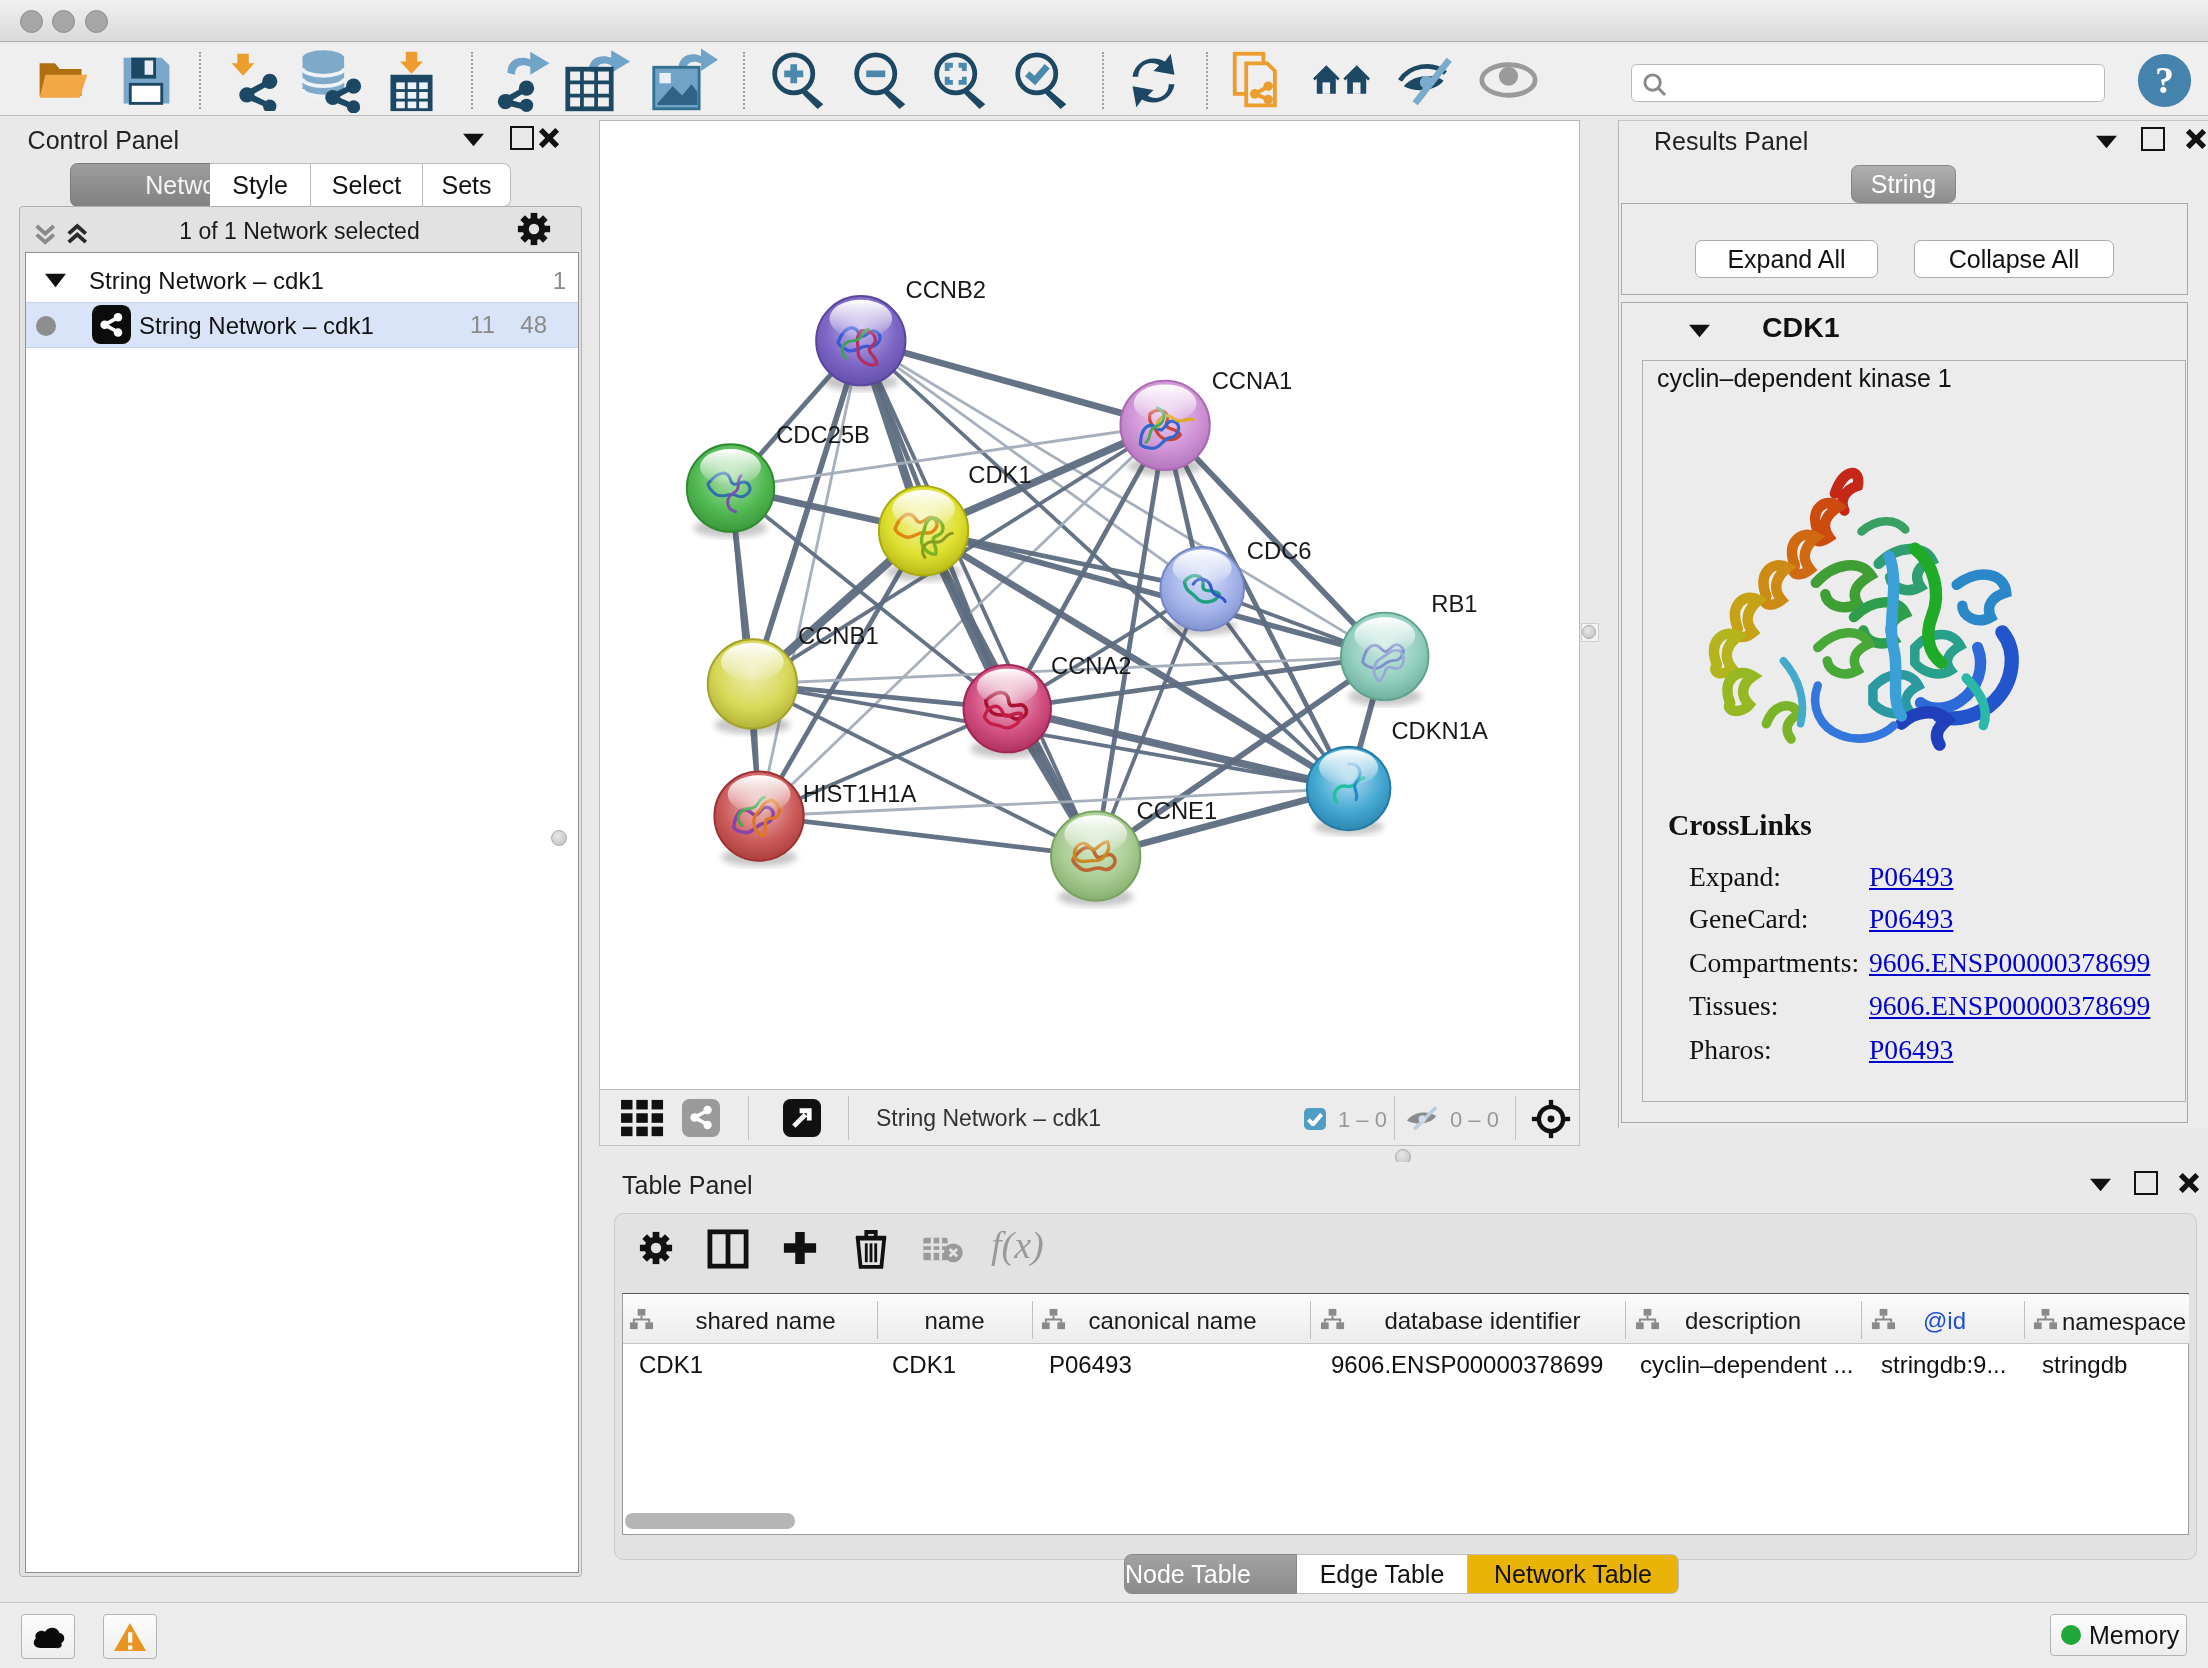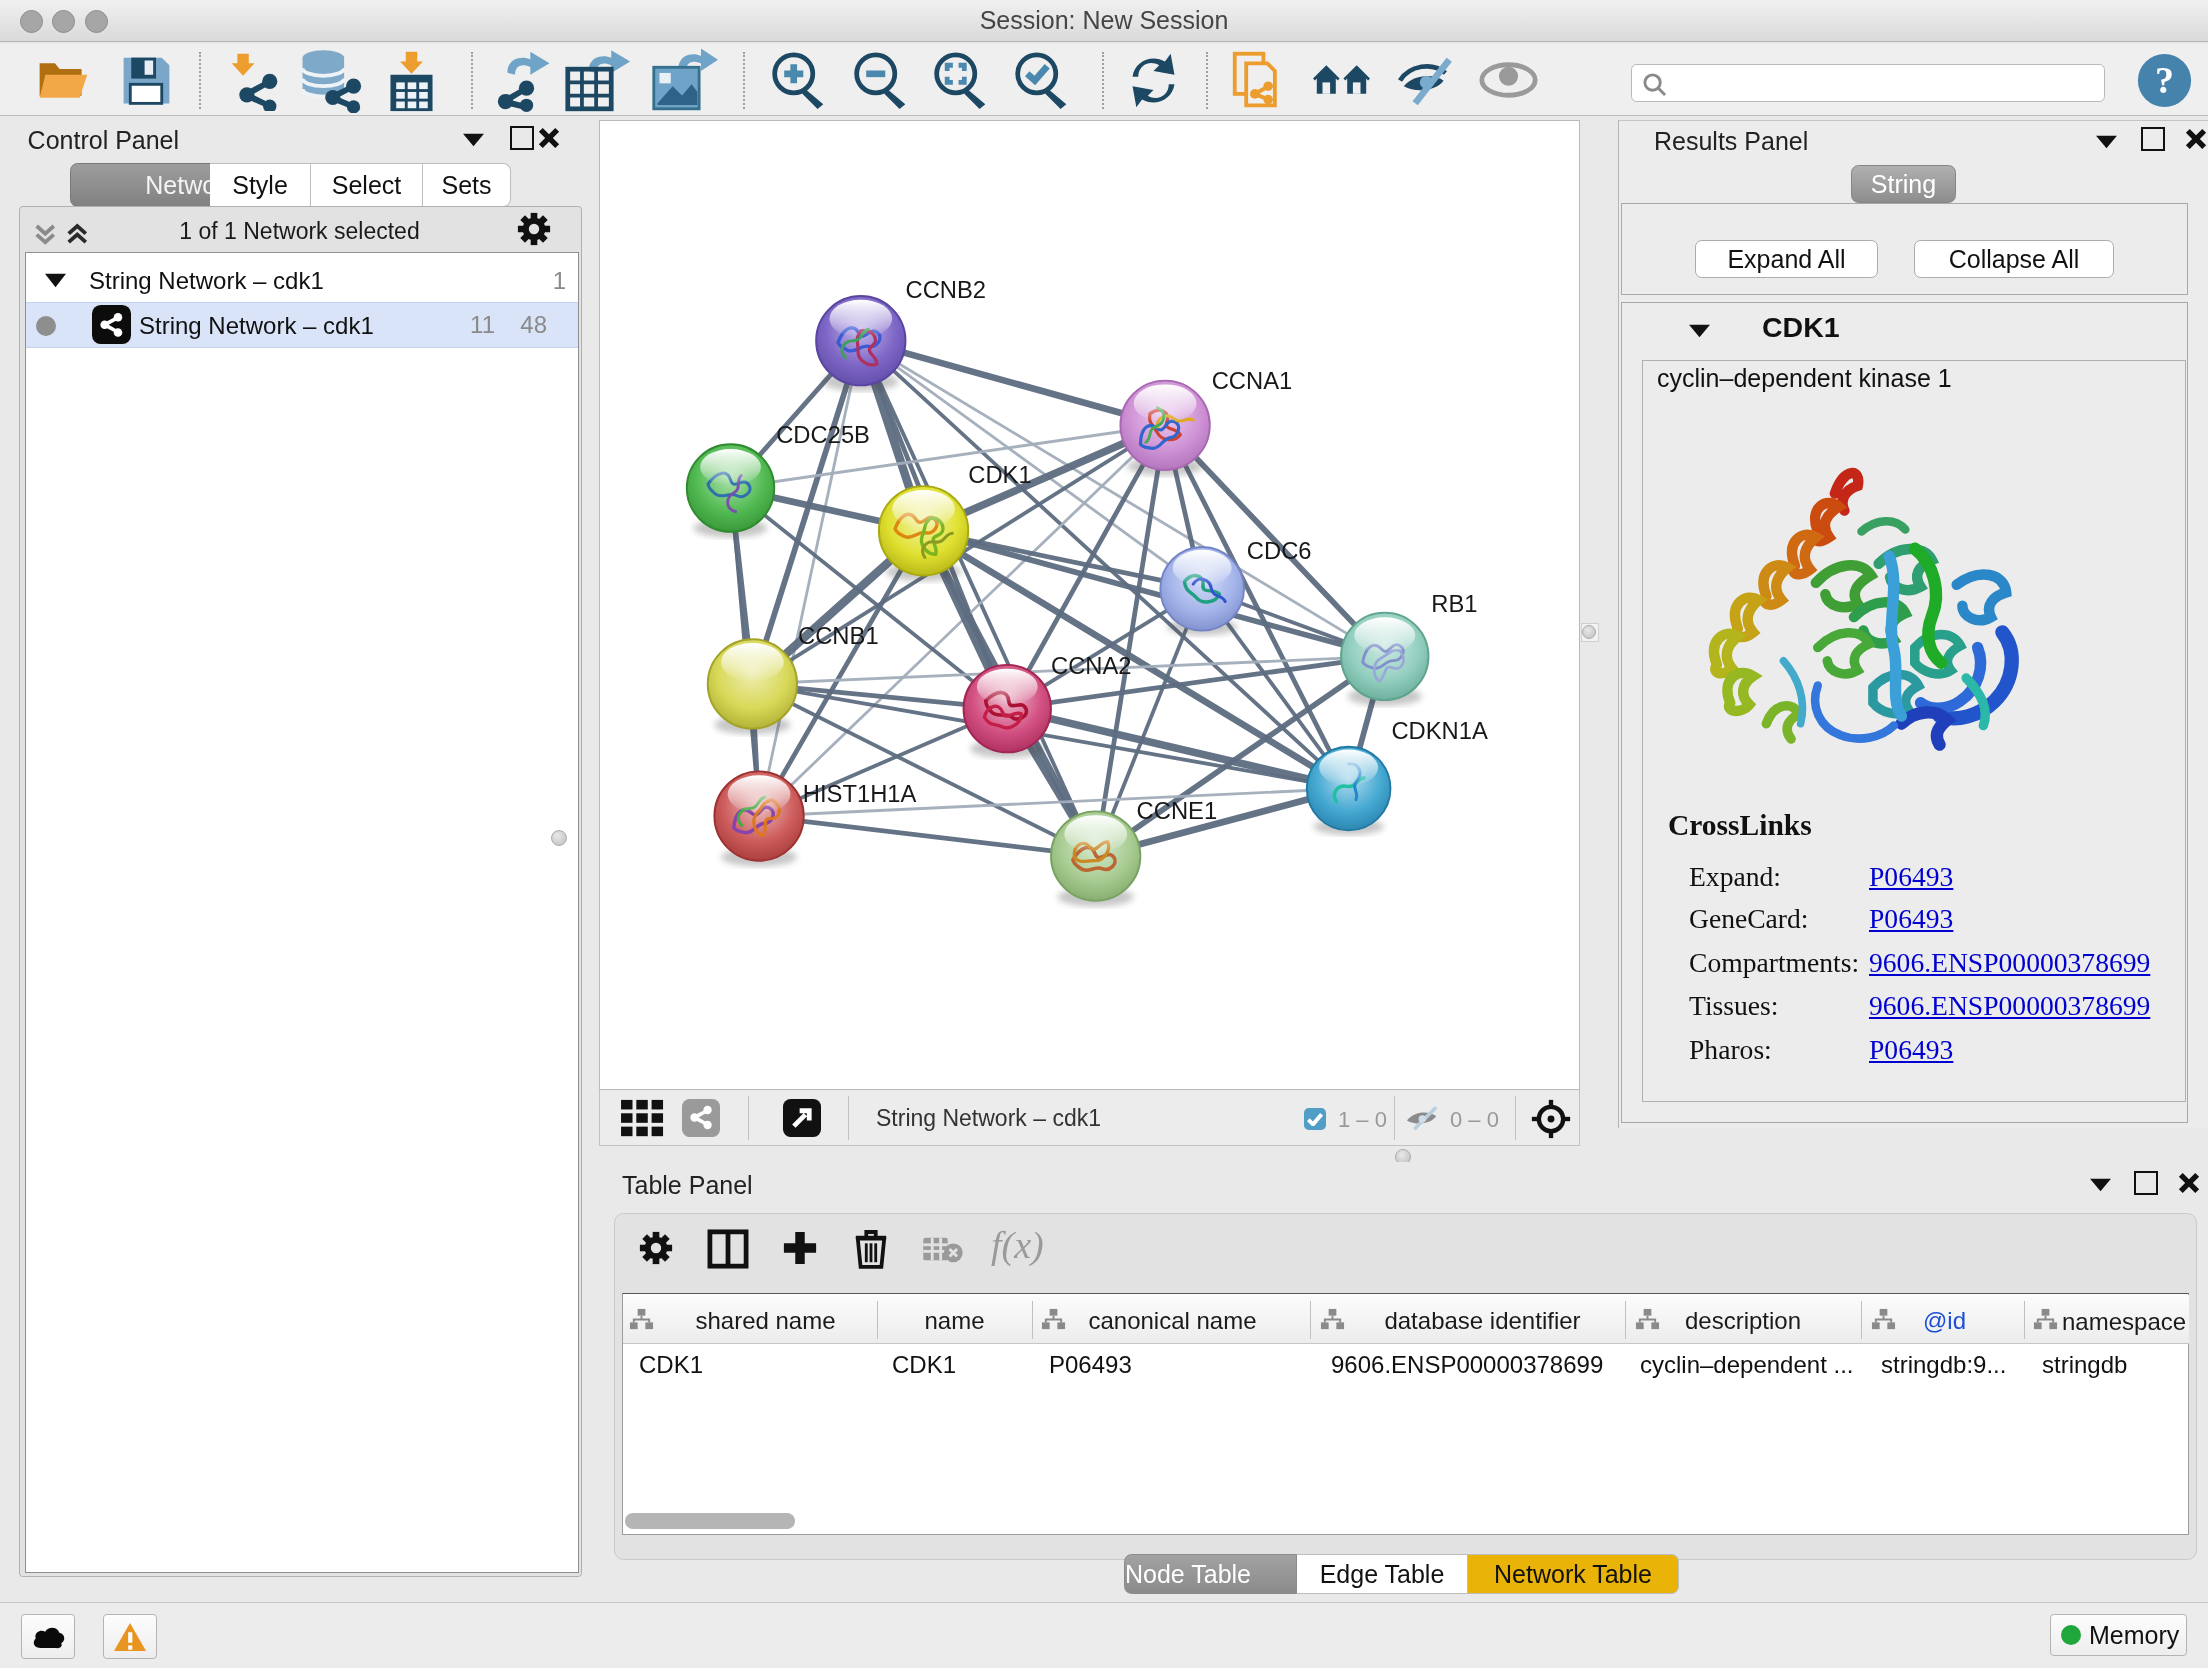--- a/index.html
+++ b/index.html
@@ -8,21 +8,20 @@
 .a{position:absolute}
 .serif{font-family:"Liberation Serif",serif}
 </style>
 </head>
 <body>
 
 <div class="a" style="left:0;top:0;width:2208px;height:42px;background:linear-gradient(#f0f0f0,#dadada);border-bottom:1.9px solid #b2b2b2">
   <div class="a" style="left:20px;top:9.5px;width:23px;height:23px;border-radius:50%;background:#a6a6a6;border:1px solid #8d8d8d"></div>
   <div class="a" style="left:52px;top:9.5px;width:23px;height:23px;border-radius:50%;background:#a6a6a6;border:1px solid #8d8d8d"></div>
   <div class="a" style="left:85px;top:9.5px;width:23px;height:23px;border-radius:50%;background:#a6a6a6;border:1px solid #8d8d8d"></div>
-  <div class="a" style="left:0;top:5.7px;width:2208px;text-align:center;font-size:25px;color:#454545">Session: New Session</div>
 </div>
 
 <div id="toolbar" class="a" style="left:0;top:44px;width:2208px;height:72px;background:#efefef;border-bottom:1px solid #bdbdbd">
   <svg class="a" style="left:32px;top:5.7px" width="61" height="61" viewBox="0 0 64 64">
     <path d="M8 14 L24 14 L29 20 L52 20 L52 48 L8 48 Z" fill="#b06f10"></path>
     <path d="M14 26 L58 26 L50 50 L8 50 Z" fill="#f2a846"></path>
   </svg>
   <svg class="a" style="left:116px;top:5.7px" width="61" height="61" viewBox="0 0 64 64">
     <path d="M8 8 L48 8 L56 16 L56 56 L8 56 Z" fill="#7aa7c9"></path>
     <rect x="16" y="8" width="26" height="22" fill="#1d4864"></rect>

